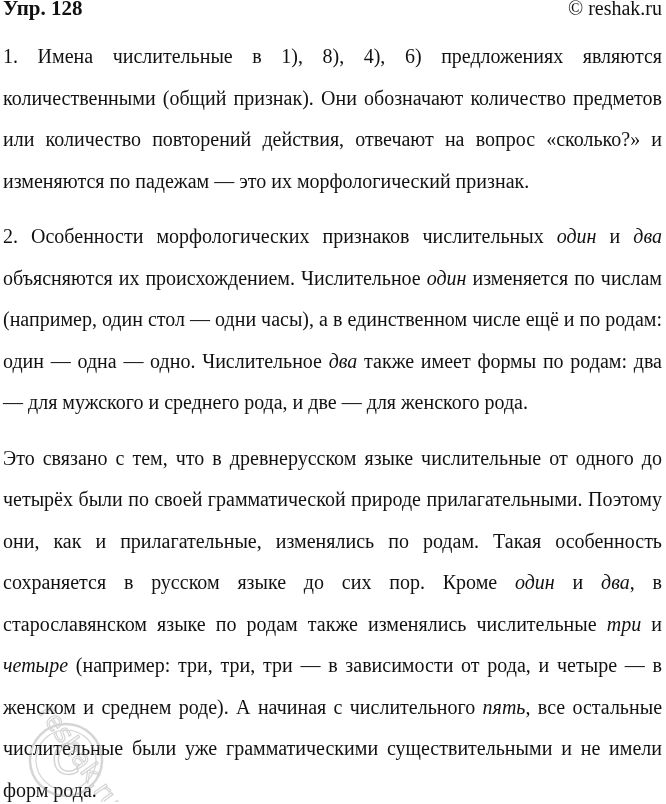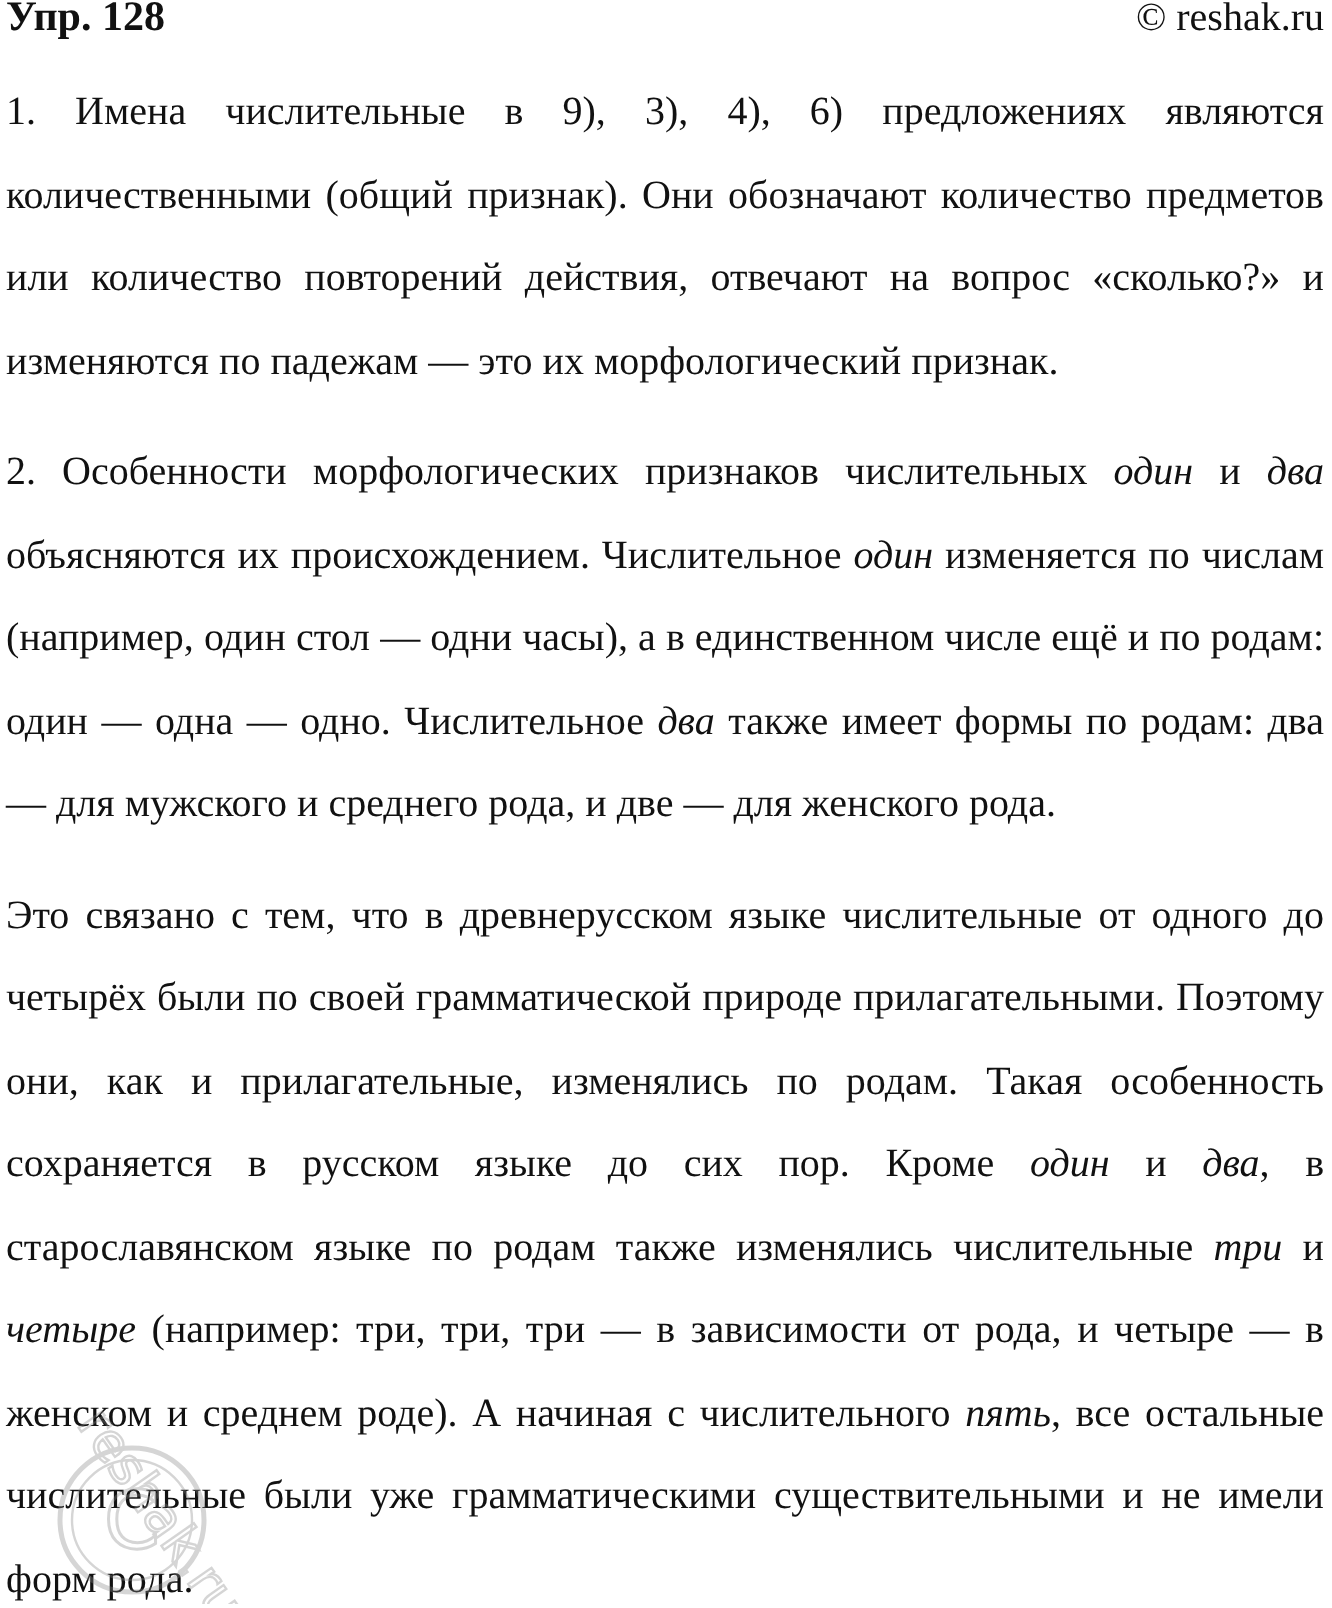--- a/index.html
+++ b/index.html
@@ -58,21 +58,21 @@
   </style>
 </head>
 <body>
 
 <div class="header">
   <span class="title">Упр. 128</span>
   <span class="copyright">© reshak.ru</span>
 </div>
 
 <div class="content">
-  <p class="para"><span>1. Имена числительные в 9), 3), 4), 6) предложениях являются количественными (общий признак). Они обозначают количество предметов или количество повторений действия, отвечают на вопрос «сколько?» и изменяются по падежам — это их морфологический признак.</span></p>
+  <p class="para"><span>1. Имена числительные в 1), 8), 4), 6) предложениях являются количественными (общий признак). Они обозначают количество предметов или количество повторений действия, отвечают на вопрос «сколько?» и изменяются по падежам — это их морфологический признак.</span></p>
   <p class="para"><span>2. Особенности морфологических признаков числительных </span><i>один</i><span> и </span><i>два</i><span> объясняются их происхождением. Числительное </span><i>один</i><span> изменяется по числам (например, один стол — одни часы), а в единственном числе ещё и по родам: один — одна — одно. Числительное </span><i>два</i><span> также имеет формы по родам: два — для мужского и среднего рода, и две — для женского рода.</span></p>
   <p class="para"><span>Это связано с тем, что в древнерусском языке числительные от одного до четырёх были по своей грамматической природе прилагательными. Поэтому они, как и прилагательные, изменялись по родам. Такая особенность сохраняется в русском языке до сих пор. Кроме </span><i>один</i><span> и </span><i>два</i><span>, в старославянском языке по родам также изменялись числительные </span><i>три</i><span> и </span><i>четыре</i><span> (например: три, три, три — в зависимости от рода, и четыре — в женском и среднем роде). А начиная с числительного </span><i>пять</i><span>, все остальные числительные были уже грамматическими существительными и не имели форм рода.</span></p>
 </div>
 
 <svg class="watermark" viewBox="0 0 150 130">
   <circle cx="48" cy="88" r="36" fill="none" stroke="#888" stroke-width="2.5"></circle>
   <circle cx="48" cy="88" r="30" fill="none" stroke="#888" stroke-width="1.2"></circle>
   <text x="48" y="102" text-anchor="middle" font-family="DejaVu Sans, sans-serif" font-size="40" fill="none" stroke="#888" stroke-width="1.5">C</text>
   <text x="0" y="0" font-family="DejaVu Sans, sans-serif" font-size="26" fill="none" stroke="#888" stroke-width="1.2" transform="translate(20,40) rotate(55)">reshak.ru</text>
 </svg>

